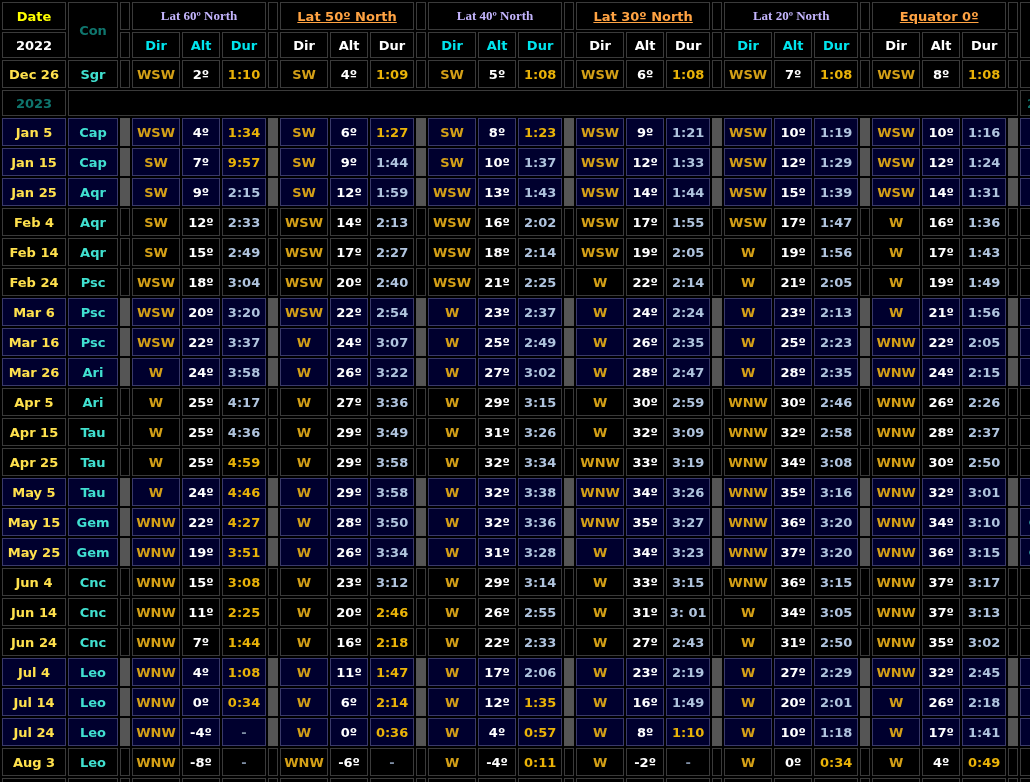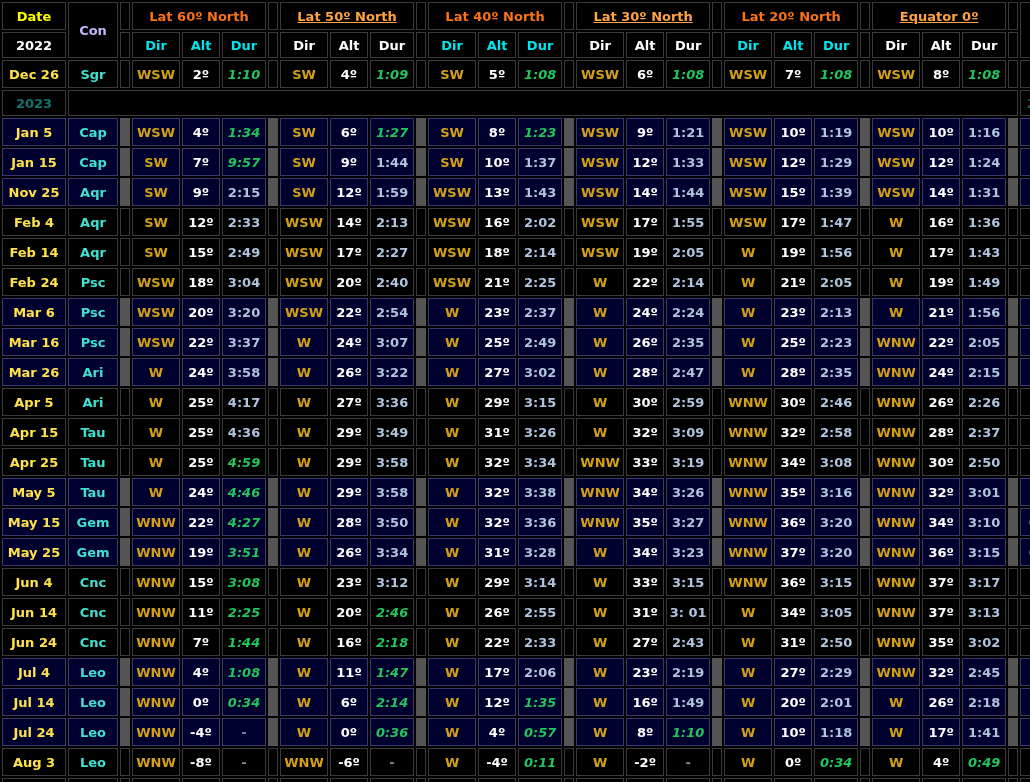--- a/index.html
+++ b/index.html
@@ -42,26 +42,27 @@
   
   td.hdr-date{
     color:#ffff00;background:#000;font-size:19px;
     border:1px solid #888;
   }
   td.hdr-year{
     color:#ffffff;background:#00008b;font-size:18px;
     border:1px solid #8888cc;
   }
   td.hdr-con{
-    color:#c4b5fd;background:#000;font-size:14px;
+    color:#0f766e;background:#000;font-size:14px;
     border:1px solid #888;
   }
   td.lat-blue{
-    color:#f97316;background:#00007f;font-size:17px;
+    color:#c4b5fd;background:#00007f;font-size:17px;
     border:1px solid #7777bb;
+    font-family:Liberation Serif, serif;
   }
   td.lat-black{
     color:#ffa343;background:#000;font-size:17px;
     border:1px solid #888;
     text-decoration:underline;
   }
   td.sub{
     background:#808080;font-size:13px;border:1px solid #999;
   }
   td.sub.cy{color:#00e5ee;}
@@ -77,21 +78,21 @@
   
   tr.navy td.cell{background:#00002e;border:1px solid #3a3a6a;}
   tr.black td.cell{background:#000000;border:1px solid #3a3a3a;}
   tr.navy td.sep{background:#555;border:1px solid #555;}
 
   td.d-date{color:#ffe14d;font-size:14px;}
   td.d-con{color:#40e0d0;font-size:14px;font-weight:bold;}
   td.d-dir{color:#d4a017;font-size:13px;}
   td.d-alt{color:#ffffff;font-size:13px;}
   td.d-dur{color:#b0c4de;font-size:13px;}
-  td.d-dur.it{font-style:italic;color:#22c55e;}
+  td.d-dur.it{color:#eab308;}
   td.d-dur.dash{color:#7f8fa6;}
 </style>
 </head>
 <body>
 
 <table class="vis">
   <colgroup>
     <col class="c-date">
       <col class="c-con">
     <col class="c-gap">
@@ -257,21 +258,21 @@
         <td class="cell d-alt">12º</td>
         <td class="cell d-dur">1:29</td>
         <td class="sep"></td>
         <td class="cell d-dir">WSW</td>
         <td class="cell d-alt">12º</td>
         <td class="cell d-dur">1:24</td>
         <td class="sep"></td>
         <td class="cell d-con">Cap</td>
       </tr>
       <tr class="navy" style="height: 28px;">
-        <td class="cell d-date">Nov 25</td>
+        <td class="cell d-date">Jan 25</td>
         <td class="cell d-con">Aqr</td>
         <td class="sep"></td>
         <td class="cell d-dir">SW</td>
         <td class="cell d-alt">9º</td>
         <td class="cell d-dur">2:15</td>
         <td class="sep"></td>
         <td class="cell d-dir">SW</td>
         <td class="cell d-alt">12º</td>
         <td class="cell d-dur">1:59</td>
         <td class="sep"></td>

